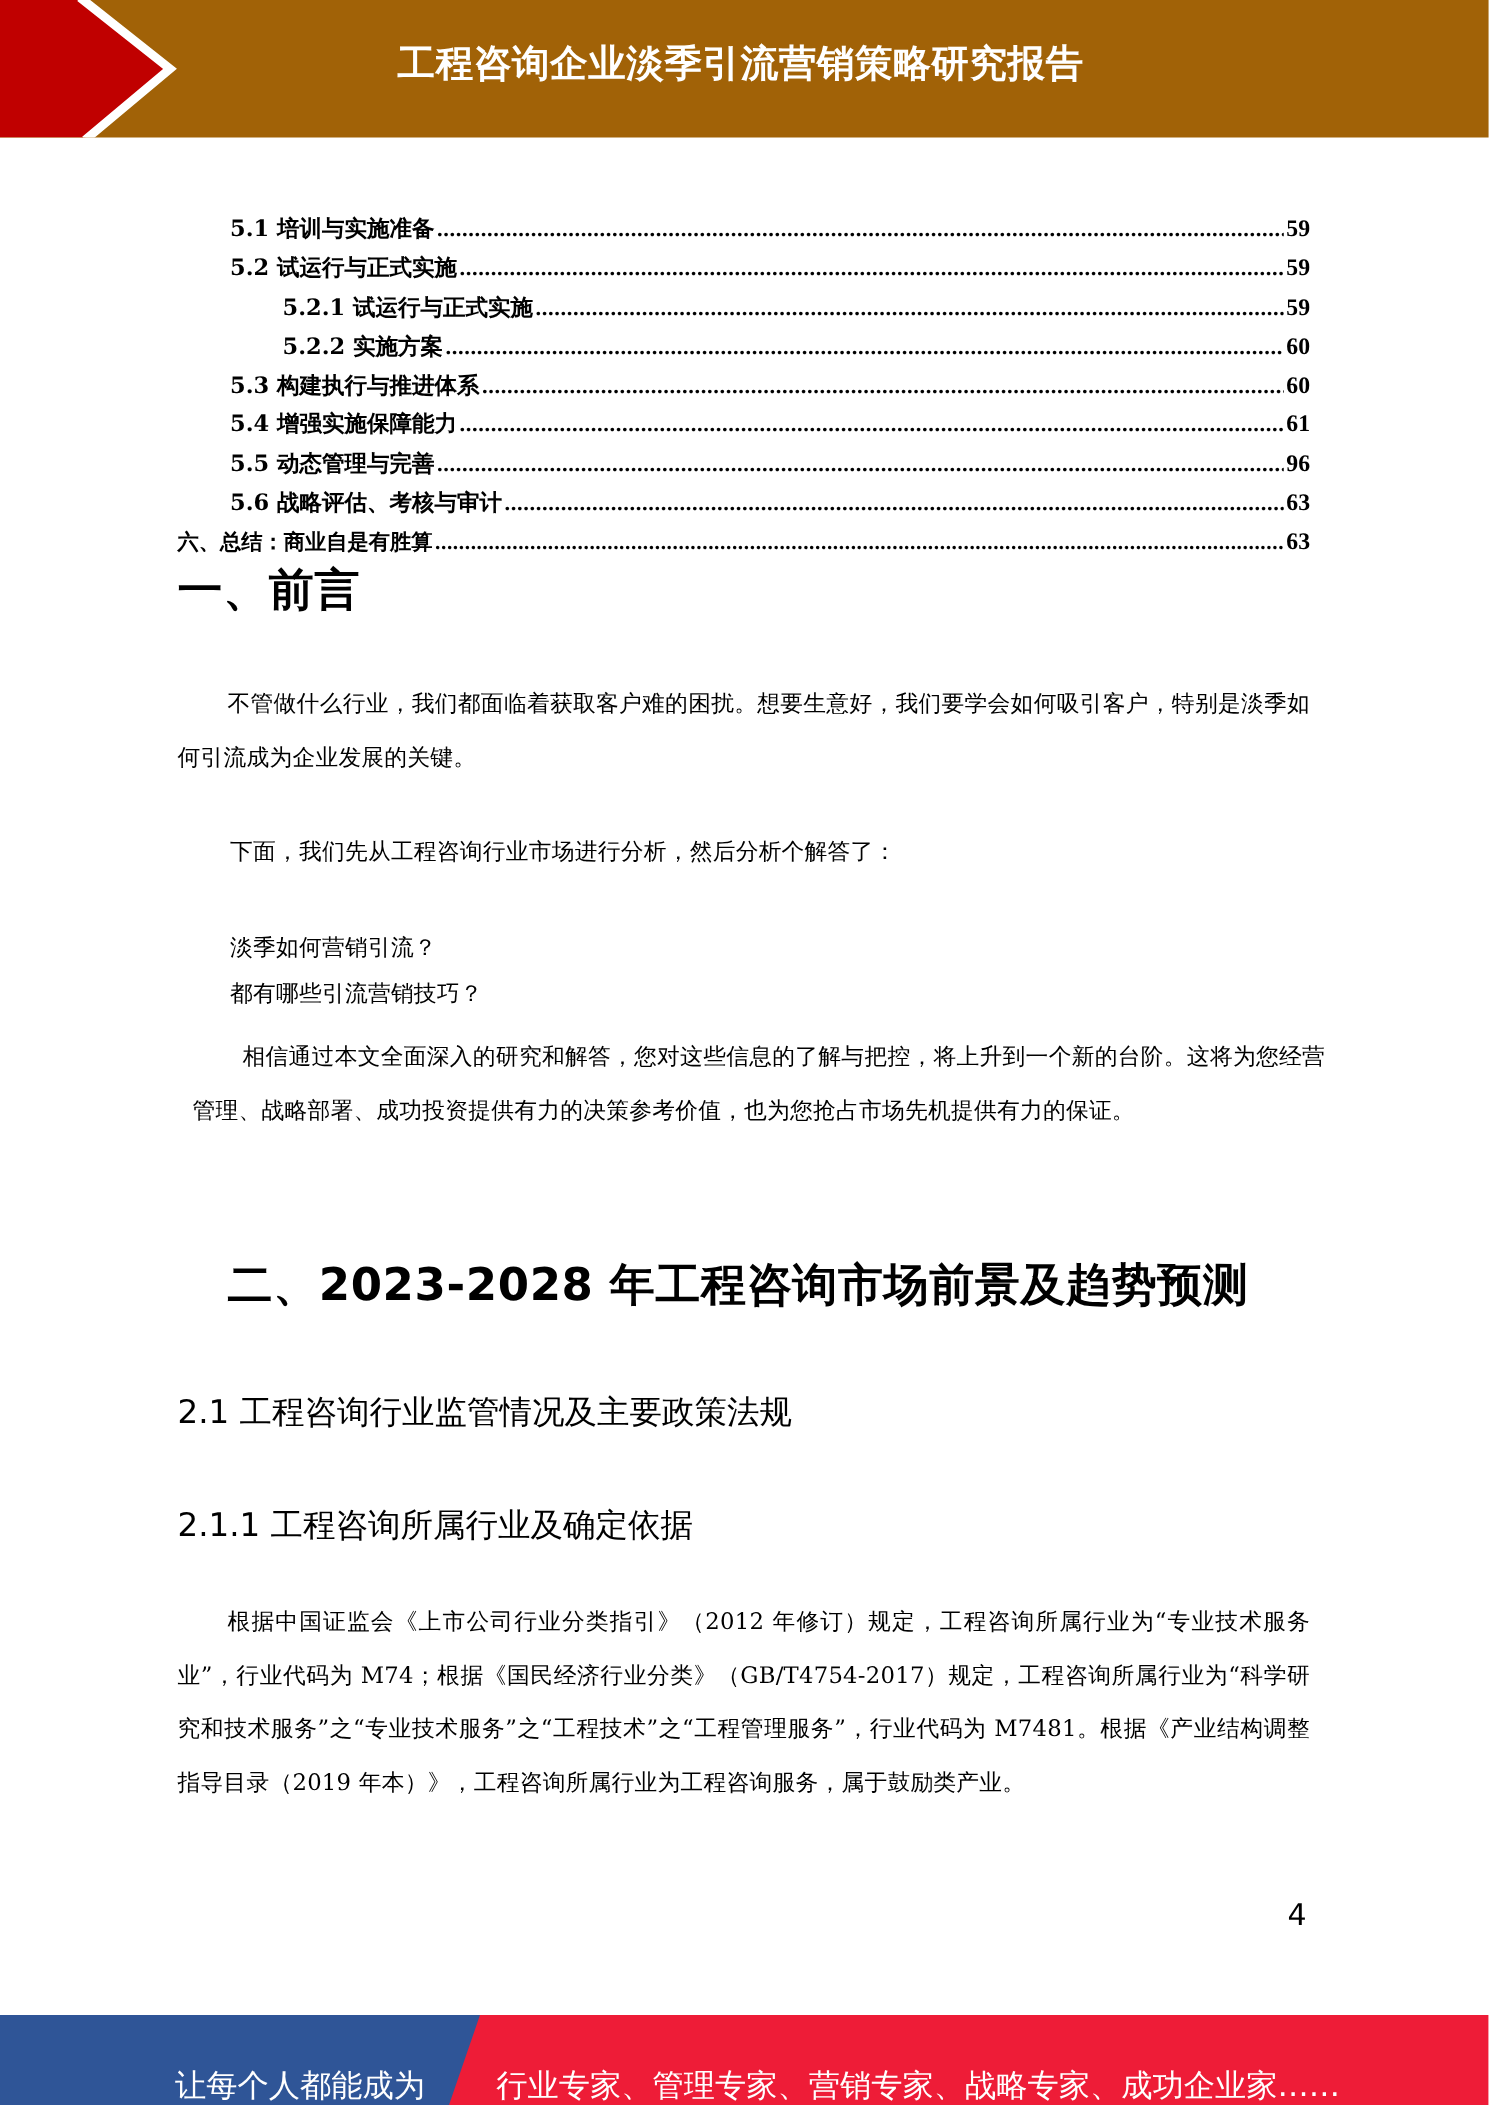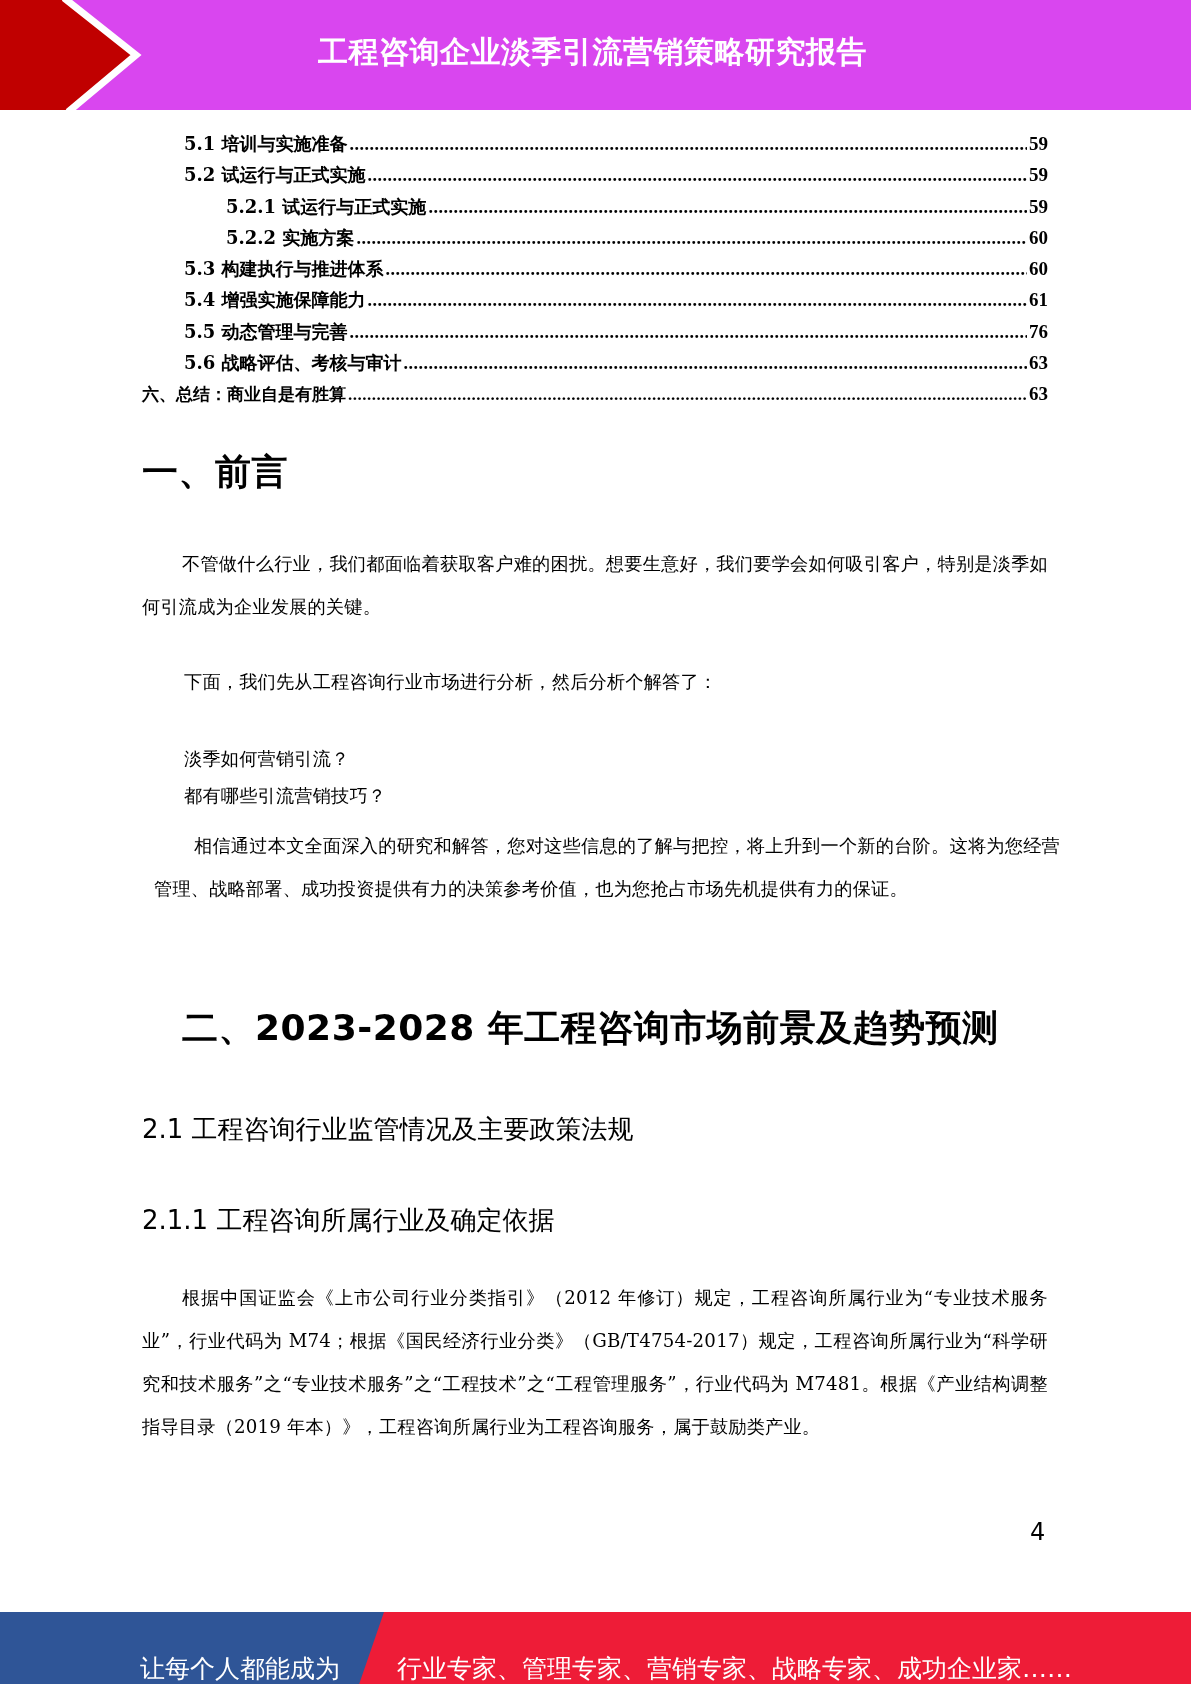--- a/index.html
+++ b/index.html
@@ -3,41 +3,41 @@
 <meta charset="utf-8">
 <style>
   html, body { margin: 0; padding: 0; }
   body {
     width: 1191px; height: 1684px; position: relative; overflow: hidden;
     background: #ffffff; color: #000;
     font-family: "DejaVu Serif", "Liberation Serif", serif;
   }
   .header {
     position: absolute; left: 0; top: 0; width: 1191px; height: 110px;
-    background: #d946ef;
+    background: #a16207;
   }
   .header svg { position: absolute; left: 0; top: 0; }
   .header-title {
     position: absolute; left: 318px; top: 26px; height: 52px; line-height: 52px;
     font-family: "DejaVu Sans", sans-serif; font-weight: bold;
     font-size: 30px; color: #ffffff; letter-spacing: 0.5px; white-space: nowrap;
   }
   .toc { position: absolute; left: 142px; top: 128px; width: 906px; }
   .toc-row {
     display: flex; align-items: baseline; height: 31.3px; line-height: 31.3px;
     font-size: 18px; white-space: nowrap; font-weight: bold;
   }
   .toc-row.l2 { padding-left: 42px; }
   .toc-row.l3 { padding-left: 84px; }
   .toc-row .lbl { flex: 0 0 auto; }
   .toc-row .dots {
     flex: 1 1 auto; overflow: hidden; margin: 0 2px; letter-spacing: 0.5px;
     font-family: "Liberation Serif", serif;
   }
-  .toc-row .pg { flex: 0 0 auto; font-family: "Liberation Serif", serif; font-size: 19px; }
+  .toc-row .pg { flex: 0 0 auto; font-family: "Liberation Serif", serif; font-size: 19px; margin-top: 40px; }
   .toc-row.bold { font-weight: bold; font-family: "DejaVu Sans", sans-serif; font-size: 17px; }
   .toc-row.bold .dots { font-weight: bold; }
   .toc-row.bold .pg { font-weight: bold; }
 
   .h1 {
     position: absolute; left: 142px; font-family: "DejaVu Sans", sans-serif;
     font-weight: bold; font-size: 36px; white-space: nowrap; letter-spacing: 0.5px;
   }
   .h2 {
     position: absolute; left: 142px; font-family: "DejaVu Sans", sans-serif;
@@ -104,21 +104,21 @@
     <span class="pg">60</span>
   </div>
   <div class="toc-row l2">
     <span class="lbl">5.4  增强实施保障能力</span>
     <span class="dots">........................................................................................................................................................................................................</span>
     <span class="pg">61</span>
   </div>
   <div class="toc-row l2">
     <span class="lbl">5.5  动态管理与完善</span>
     <span class="dots">........................................................................................................................................................................................................</span>
-    <span class="pg">76</span>
+    <span class="pg">96</span>
   </div>
   <div class="toc-row l2">
     <span class="lbl">5.6  战略评估、考核与审计</span>
     <span class="dots">........................................................................................................................................................................................................</span>
     <span class="pg">63</span>
   </div>
   <div class="toc-row bold">
     <span class="lbl">六、总结：商业自是有胜算</span>
     <span class="dots">........................................................................................................................................................................................................</span>
     <span class="pg">63</span>

